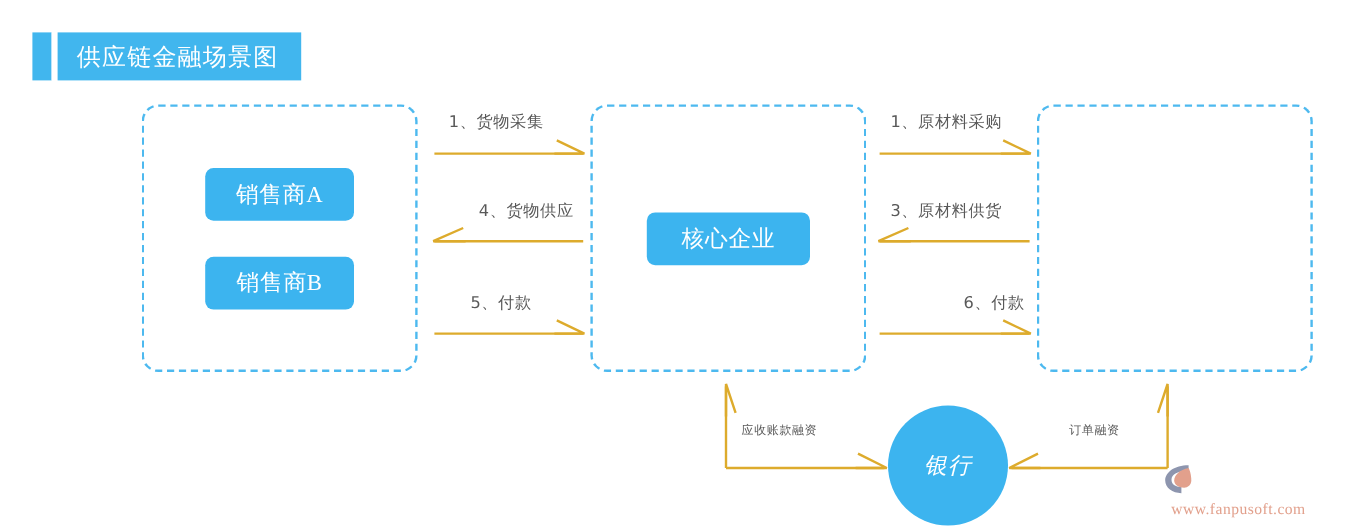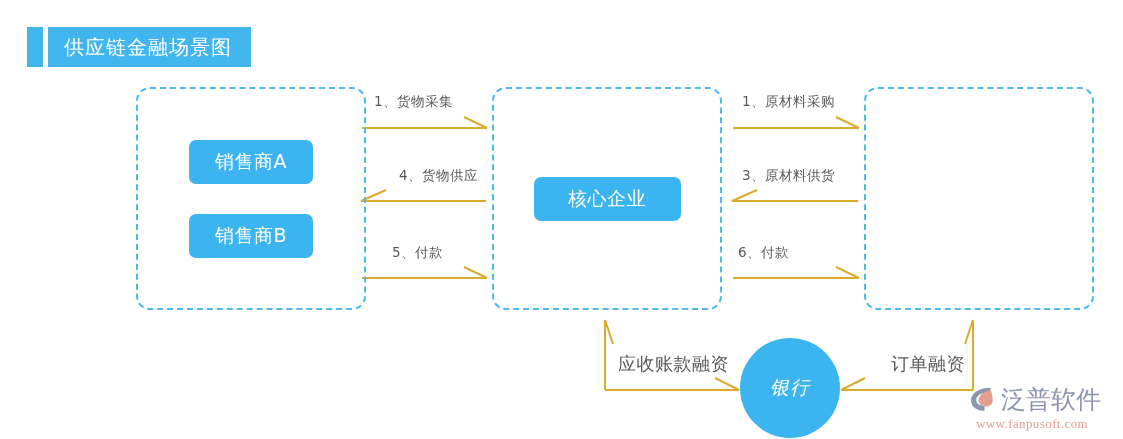--- a/index.html
+++ b/index.html
@@ -81,21 +81,21 @@
     align-items: center;
     justify-content: center;
     white-space: nowrap;
     letter-spacing: 0.5px;
   }
   .node-wide {
     width: 124px;
     height: 44px;
   }
   .node-core {
-    width: 147px;
+    width: 136px;
     height: 44px;
   }
   .node-gap {
     height: 30px;
   }
 
   
   .bank-circle {
     position: absolute;
     width: 100px;
@@ -115,21 +115,21 @@
   .flow-label {
     position: absolute;
     color: #595959;
     font-size: 13.5px;
     white-space: nowrap;
     letter-spacing: 0.5px;
   }
   .bank-label {
     position: absolute;
     color: #595959;
-    font-size: 18px;
+    font-size: 10px;
     white-space: nowrap;
     letter-spacing: 0.5px;
   }
 
   
   #connectors {
     position: absolute;
     left: 0;
     top: 0;
     width: 1123px;
@@ -229,21 +229,21 @@
     <g>
 
       <line x1="973" y1="390" x2="973" y2="322" stroke="#ddab2c" stroke-width="2"></line>
       <polyline points="965,344 973,320 973,347" fill="none" stroke="#ddab2c" stroke-width="2" stroke-linejoin="miter"></polyline>
 
       <line x1="973" y1="390" x2="843" y2="390" stroke="#ddab2c" stroke-width="2"></line>
       <polyline points="865,378 841,390 867,390" fill="none" stroke="#ddab2c" stroke-width="2" stroke-linejoin="miter"></polyline>
     </g>
   </svg>
 
-  <div class="group-box" style="left:136px; top:87px; width:230px; height:223px;">
+  <div class="group-box" style="left:118px; top:87px; width:230px; height:223px;font-family:Liberation Serif, serif;">
     <div class="group-inner">
       <div class="node node-wide">
         <span>销售商A</span>
       </div>
       <div class="node-gap"></div>
       <div class="node node-wide">
         <span>销售商B</span>
       </div>
     </div>
   </div>
@@ -265,29 +265,28 @@
   <div class="bank-circle" style="left:740px; top:338px;">
     <span>银行</span>
   </div>
 
   <div class="flow-label" style="left:374px; top:93px;">1、货物采集</div>
   <div class="flow-label" style="left:374px; top:167px;margin-left:25px;">4、货物供应</div>
   <div class="flow-label" style="left:392px; top:244px;">5、付款</div>
 
   <div class="flow-label" style="left:742px; top:93px;">1、原材料采购</div>
   <div class="flow-label" style="left:742px; top:167px;">3、原材料供货</div>
-  <div class="flow-label" style="left:738px; top:244px;">6、付款</div>
+  <div class="flow-label" style="left:803px; top:244px;">6、付款</div>
 
   <div class="bank-label" style="left:618px; top:352px;">应收账款融资</div>
   <div class="bank-label" style="left:891px; top:352px;">订单融资</div>
 
   <div class="logo">
     <div class="logo-row">
       <svg class="logo-mark" viewBox="0 0 40 40" xmlns="http://www.w3.org/2000/svg">
         <path d="M30 5 C14 5, 4 13, 4 22 C4 30, 12 36, 22 36 L22 29 C15 29, 11 26, 11 21 C11 15, 18 11, 30 11 Z" fill="#8d95ae"></path>
         <path d="M30 8 C20 10, 14 16, 14 22 C14 27, 19 30, 25 30 C29 30, 33 27, 33 22 C33 15, 31 10, 30 8 Z" fill="#e2a08c"></path>
       </svg>
-      <span class="logo-name">泛普软件</span>
     </div>
     <div class="logo-url">www.fanpusoft.com</div>
   </div>
 
 </div>
 
 </body></html>

